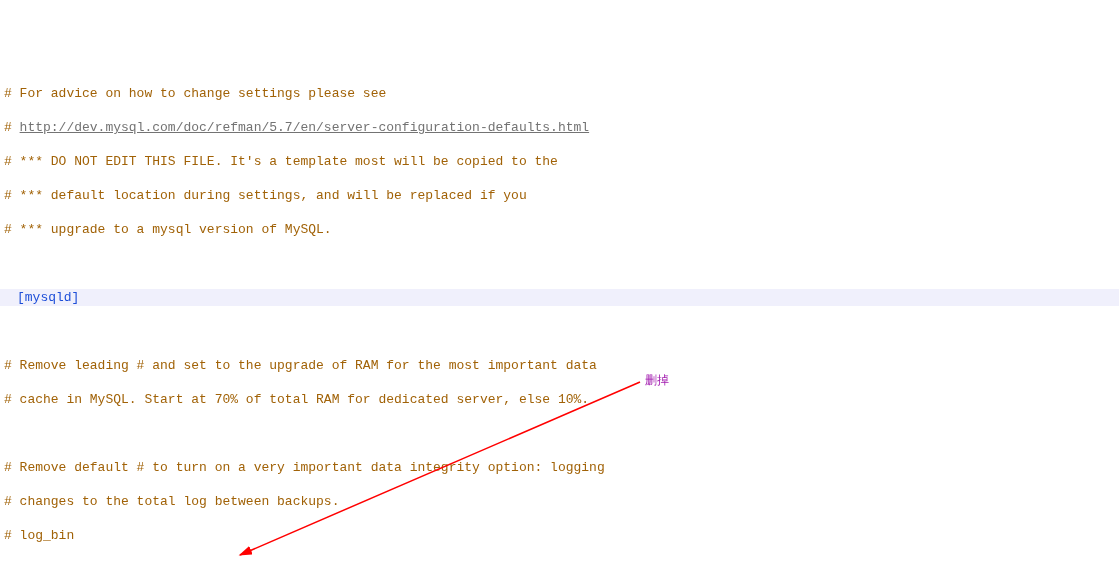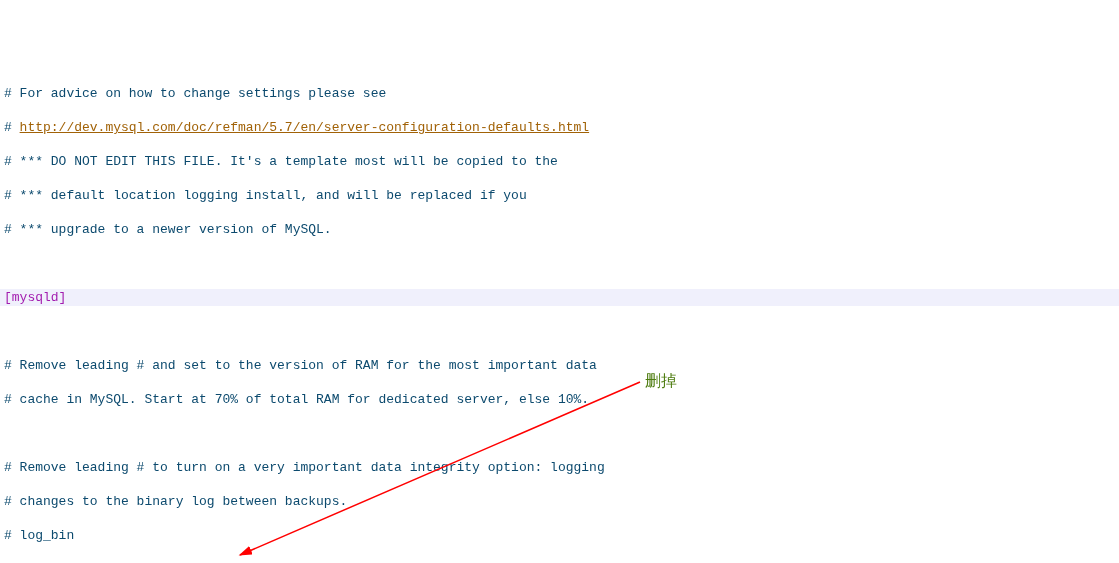--- a/index.html
+++ b/index.html
@@ -6,58 +6,58 @@
   body {
     font-family: Consolas, "Courier New", monospace;
     font-size: 13px;
     line-height: 17px;
     background: #fff;
     white-space: pre;
     overflow-x: hidden;
     position: relative;
   }
   .line { padding: 0 4px; }
-  .comment { color: #0c4a6e; }
-  .link { color: #a16207; text-decoration: underline; }
+  .comment { color: #a16207; }
+  .link { color: #737373; text-decoration: underline; }
   .section-hl {
     background: #f0f0fc;
     display: block;
     padding: 0 4px;
   }
-  .section-bracket { color: #a21caf; }
+  .section-bracket { color: #1d4ed8; margin-left: 13px; }
   .annotation {
     position: absolute;
-    color: #4d7c0f;
+    color: #a21caf;
     font-family: SimSun, "Microsoft YaHei", sans-serif;
-    font-size: 16px;
+    font-size: 12px;
   }
   .arrow-svg {
     position: absolute;
     pointer-events: none;
   }
 </style>
 </head>
 <body>
 
 
 
 <div>
 <div class="line"><span class="comment"># For advice on how to change settings please see</span></div>
 <div class="line"><span class="comment"># </span><a class="link" href="#">http://dev.mysql.com/doc/refman/5.7/en/server-configuration-defaults.html</a></div>
 <div class="line"><span class="comment"># *** DO NOT EDIT THIS FILE. It's a template most will be copied to the</span></div>
-<div class="line"><span class="comment"># *** default location logging install, and will be replaced if you</span></div>
-<div class="line"><span class="comment"># *** upgrade to a newer version of MySQL.</span></div>
+<div class="line"><span class="comment"># *** default location during settings, and will be replaced if you</span></div>
+<div class="line"><span class="comment"># *** upgrade to a mysql version of MySQL.</span></div>
 <div class="line"> </div>
 <div class="section-hl"><span class="section-bracket">[mysqld]</span></div>
 <div class="line"> </div>
-<div class="line"><span class="comment"># Remove leading # and set to the version of RAM for the most important data</span></div>
+<div class="line"><span class="comment"># Remove leading # and set to the upgrade of RAM for the most important data</span></div>
 <div class="line"><span class="comment"># cache in MySQL. Start at 70% of total RAM for dedicated server, else 10%.</span></div>
 <div class="line"> </div>
-<div class="line"><span class="comment"># Remove leading # to turn on a very important data integrity option: logging</span></div>
-<div class="line"><span class="comment"># changes to the binary log between backups.</span></div>
+<div class="line"><span class="comment"># Remove default # to turn on a very important data integrity option: logging</span></div>
+<div class="line"><span class="comment"># changes to the total log between backups.</span></div>
 <div class="line"><span class="comment"># log_bin</span></div>
 
 
 
 
 
 
 
 
 

